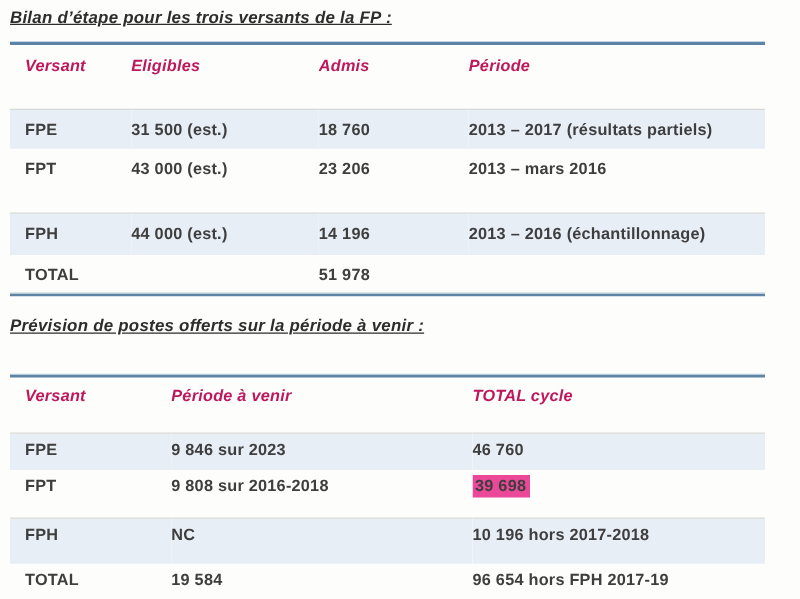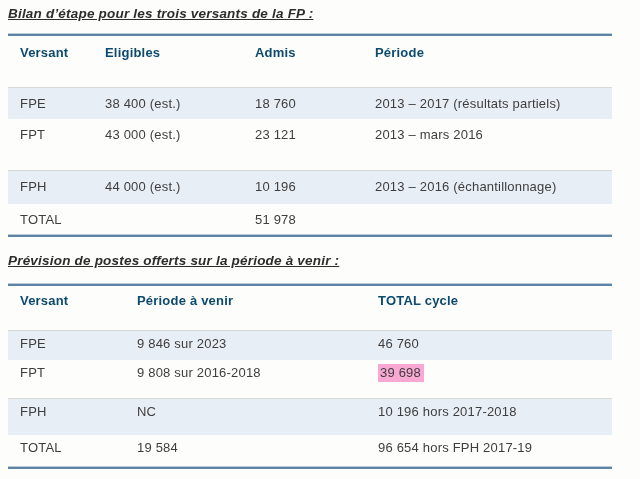--- a/index.html
+++ b/index.html
@@ -24,41 +24,41 @@
     margin: 0;
     font-size: 13.5px;
     font-weight: bold;
     font-style: italic;
     text-decoration: underline;
     color: #2d2d2d;
     line-height: 18px;
     letter-spacing: 0.2px;
   }
   .sec-title.first { margin-bottom: 10px; }
-  .sec-title.second { margin-top: 15px; margin-bottom: 13px; }
+  .sec-title.second { margin-top: 15px; margin-bottom: 29px; }
   .rule {
     height: 3px;
     width: 604px;
     background: linear-gradient(to bottom, #b7cbd9 1px, #5d84a4 1px);
   }
   table.t {
     border-collapse: collapse;
     table-layout: fixed;
     width: 604px;
   }
   table.t th, table.t td {
     vertical-align: top;
     text-align: left;
     padding: 0;
     font-size: 13px;
     overflow: hidden;
     white-space: nowrap;
   }
-  table.t th { font-weight: bold; color: #0c4a6e; }
-  table.t td { font-weight: normal; color: #3e3e3e; }
+  table.t th { font-weight: bold; color: #be185d; font-style: italic; }
+  table.t td { font-weight: bold; color: #3e3e3e; }
   table.t th:first-child, table.t td:first-child { padding-left: 12px; }
   
   .t1 thead tr { height: 51px; }
   .t1 thead th { padding-top: 9px; }
   .t1 tbody tr:nth-child(1) { height: 32px; }
   .t1 tbody tr:nth-child(2) { height: 51px; }
   .t1 tbody tr:nth-child(3) { height: 34px; }
   .t1 tbody tr:nth-child(4) { height: 30px; }
   .t1 tbody td { padding-top: 8px; }
   
@@ -67,21 +67,21 @@
   .t2 tbody tr:nth-child(1) { height: 30px; }
   .t2 tbody tr:nth-child(2) { height: 38px; }
   .t2 tbody tr:nth-child(3) { height: 37px; }
   .t2 tbody tr:nth-child(4) { height: 31px; }
   .t2 tbody td { padding-top: 5px; }
   tr.shade {
     background: #e8eef6;
     border-top: 1px solid #d8d8d5;
   }
   .hl {
-    background: #f9a8d4;
+    background: #ec4899;
     padding: 1px 3px 2px 2px;
     margin-top: 12px;
   }
 </style>
 </head>
 <body>
 
 <div class="page">
   <div class="doc">
 
@@ -99,34 +99,34 @@
         <tr>
           <th>Versant</th>
           <th>Eligibles</th>
           <th>Admis</th>
           <th>Période</th>
         </tr>
       </thead>
       <tbody>
         <tr class="shade">
           <td>FPE</td>
-          <td>38 400 (est.)</td>
+          <td>31 500 (est.)</td>
           <td>18 760</td>
           <td>2013 – 2017 (résultats partiels)</td>
         </tr>
         <tr>
           <td>FPT</td>
           <td>43 000 (est.)</td>
-          <td>23 121</td>
+          <td>23 206</td>
           <td>2013 – mars 2016</td>
         </tr>
         <tr class="shade">
           <td>FPH</td>
           <td>44 000 (est.)</td>
-          <td>10 196</td>
+          <td>14 196</td>
           <td>2013 – 2016 (échantillonnage)</td>
         </tr>
         <tr>
           <td>TOTAL</td>
           <td></td>
           <td>51 978</td>
           <td></td>
         </tr>
       </tbody>
     </table>

